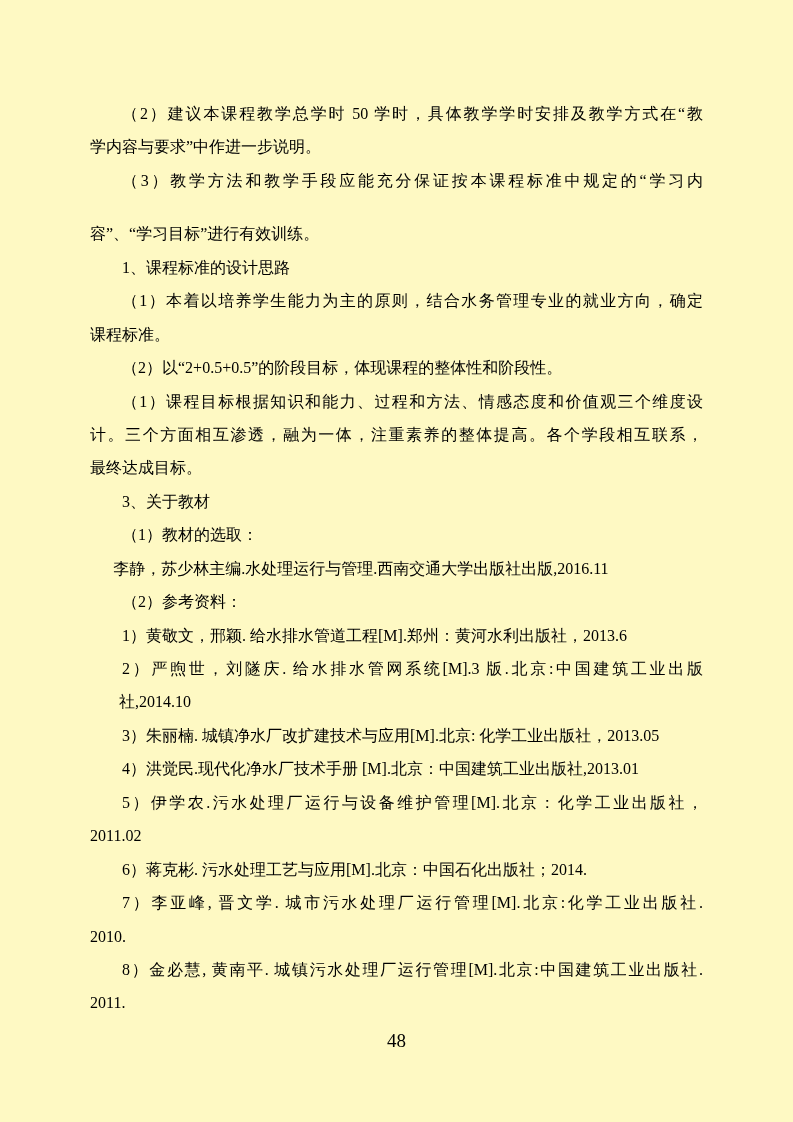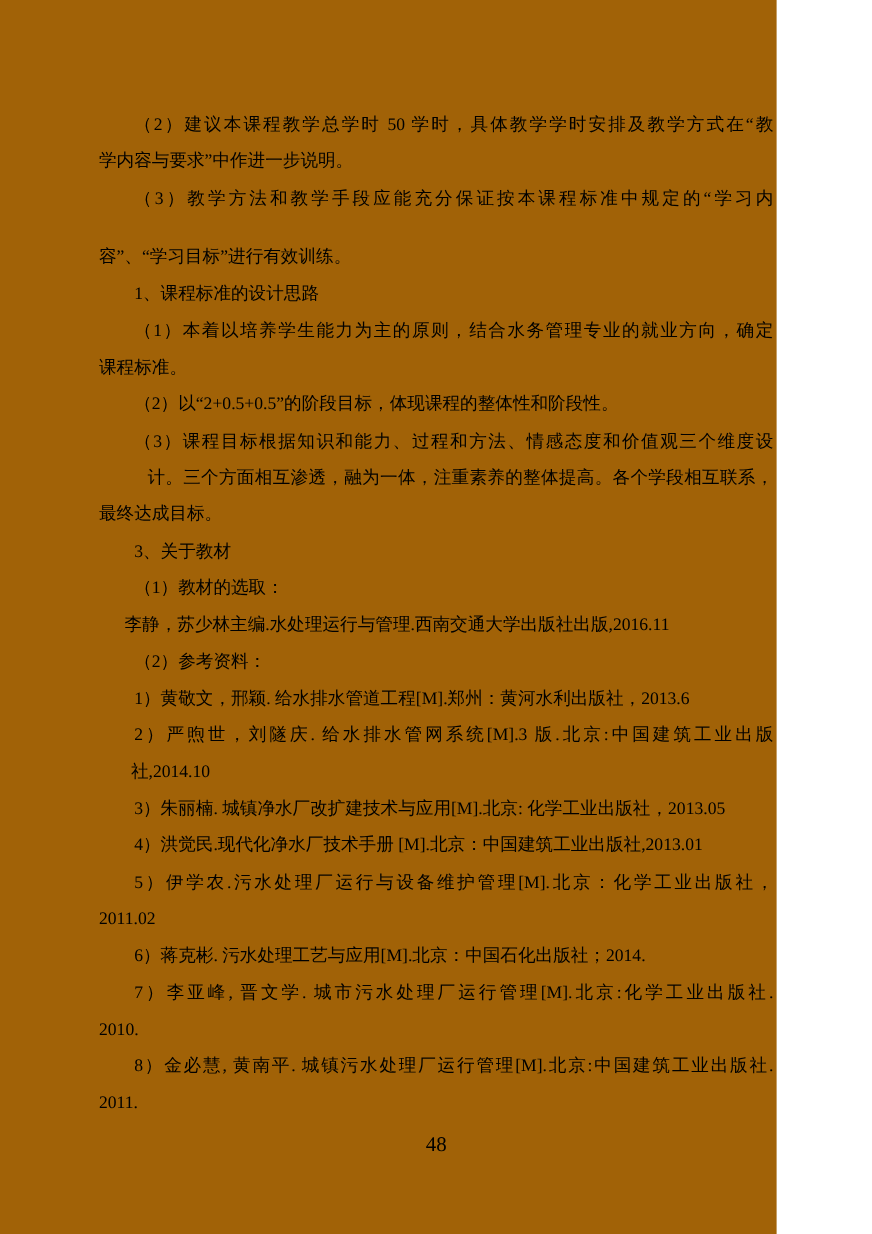--- a/index.html
+++ b/index.html
@@ -6,23 +6,23 @@
     margin: 0;
     padding: 0;
     width: 793px;
     height: 1122px;
     background: #ffffff;
     overflow: hidden;
   }
   .page {
     position: absolute;
     left: 0; top: 0;
-    width: 706px;
+    width: 793px;
     height: 1122px;
-    background: #a16207;
+    background: #fef9c3;
     color: #000000;
     font-family: "Liberation Serif", "DejaVu Serif", serif;
   }
   .content {
     position: absolute;
     left: 90px;
     top: 97px;
     width: 613px;
   }
   .line {
@@ -56,22 +56,22 @@
 <div class="page">
   <div class="content" id="content">
       <div class="line fill" style="text-indent: 2em;">（2）建议本课程教学总学时 50 学时，具体教学学时安排及教学方式在“教</div>
       <div class="line" style="text-indent: 0em;">学内容与要求”中作进一步说明。</div>
       <div class="line fill" style="text-indent: 2em;">（3）教学方法和教学手段应能充分保证按本课程标准中规定的“学习内</div>
       <div class="line" style="text-indent: 0em; margin-top: 20px;">容”、“学习目标”进行有效训练。</div>
       <div class="line" style="text-indent: 2em;">1、课程标准的设计思路</div>
       <div class="line fill" style="text-indent: 2em;">（1）本着以培养学生能力为主的原则，结合水务管理专业的就业方向，确定</div>
       <div class="line" style="text-indent: 0em;">课程标准。</div>
       <div class="line" style="text-indent: 2em;">（2）以“2+0.5+0.5”的阶段目标，体现课程的整体性和阶段性。</div>
-      <div class="line fill" style="text-indent: 2em;">（3）课程目标根据知识和能力、过程和方法、情感态度和价值观三个维度设</div>
-      <div class="line fill" style="text-indent: 0em; margin-left: 44px;">计。三个方面相互渗透，融为一体，注重素养的整体提高。各个学段相互联系，</div>
+      <div class="line fill" style="text-indent: 2em;">（1）课程目标根据知识和能力、过程和方法、情感态度和价值观三个维度设</div>
+      <div class="line fill" style="text-indent: 0em;">计。三个方面相互渗透，融为一体，注重素养的整体提高。各个学段相互联系，</div>
       <div class="line" style="text-indent: 0em;">最终达成目标。</div>
       <div class="line" style="text-indent: 2em;">3、关于教材</div>
       <div class="line" style="text-indent: 2em;">（1）教材的选取：</div>
       <div class="line" style="text-indent: 1.45em;">李静，苏少林主编.水处理运行与管理.西南交通大学出版社出版,2016.11</div>
       <div class="line" style="text-indent: 2em;">（2）参考资料：</div>
       <div class="line" style="text-indent: 2em;">1）黄敬文，邢颖. 给水排水管道工程[M].郑州：黄河水利出版社，2013.6</div>
       <div class="line fill" style="text-indent: 2em;">2）严煦世，刘隧庆. 给水排水管网系统[M].3 版.北京:中国建筑工业出版</div>
       <div class="line" style="text-indent: 0em; margin-left: 29px;">社,2014.10</div>
       <div class="line" style="text-indent: 2em;">3）朱丽楠. 城镇净水厂改扩建技术与应用[M].北京: 化学工业出版社，2013.05</div>
       <div class="line" style="text-indent: 2em;">4）洪觉民.现代化净水厂技术手册 [M].北京：中国建筑工业出版社,2013.01</div>

